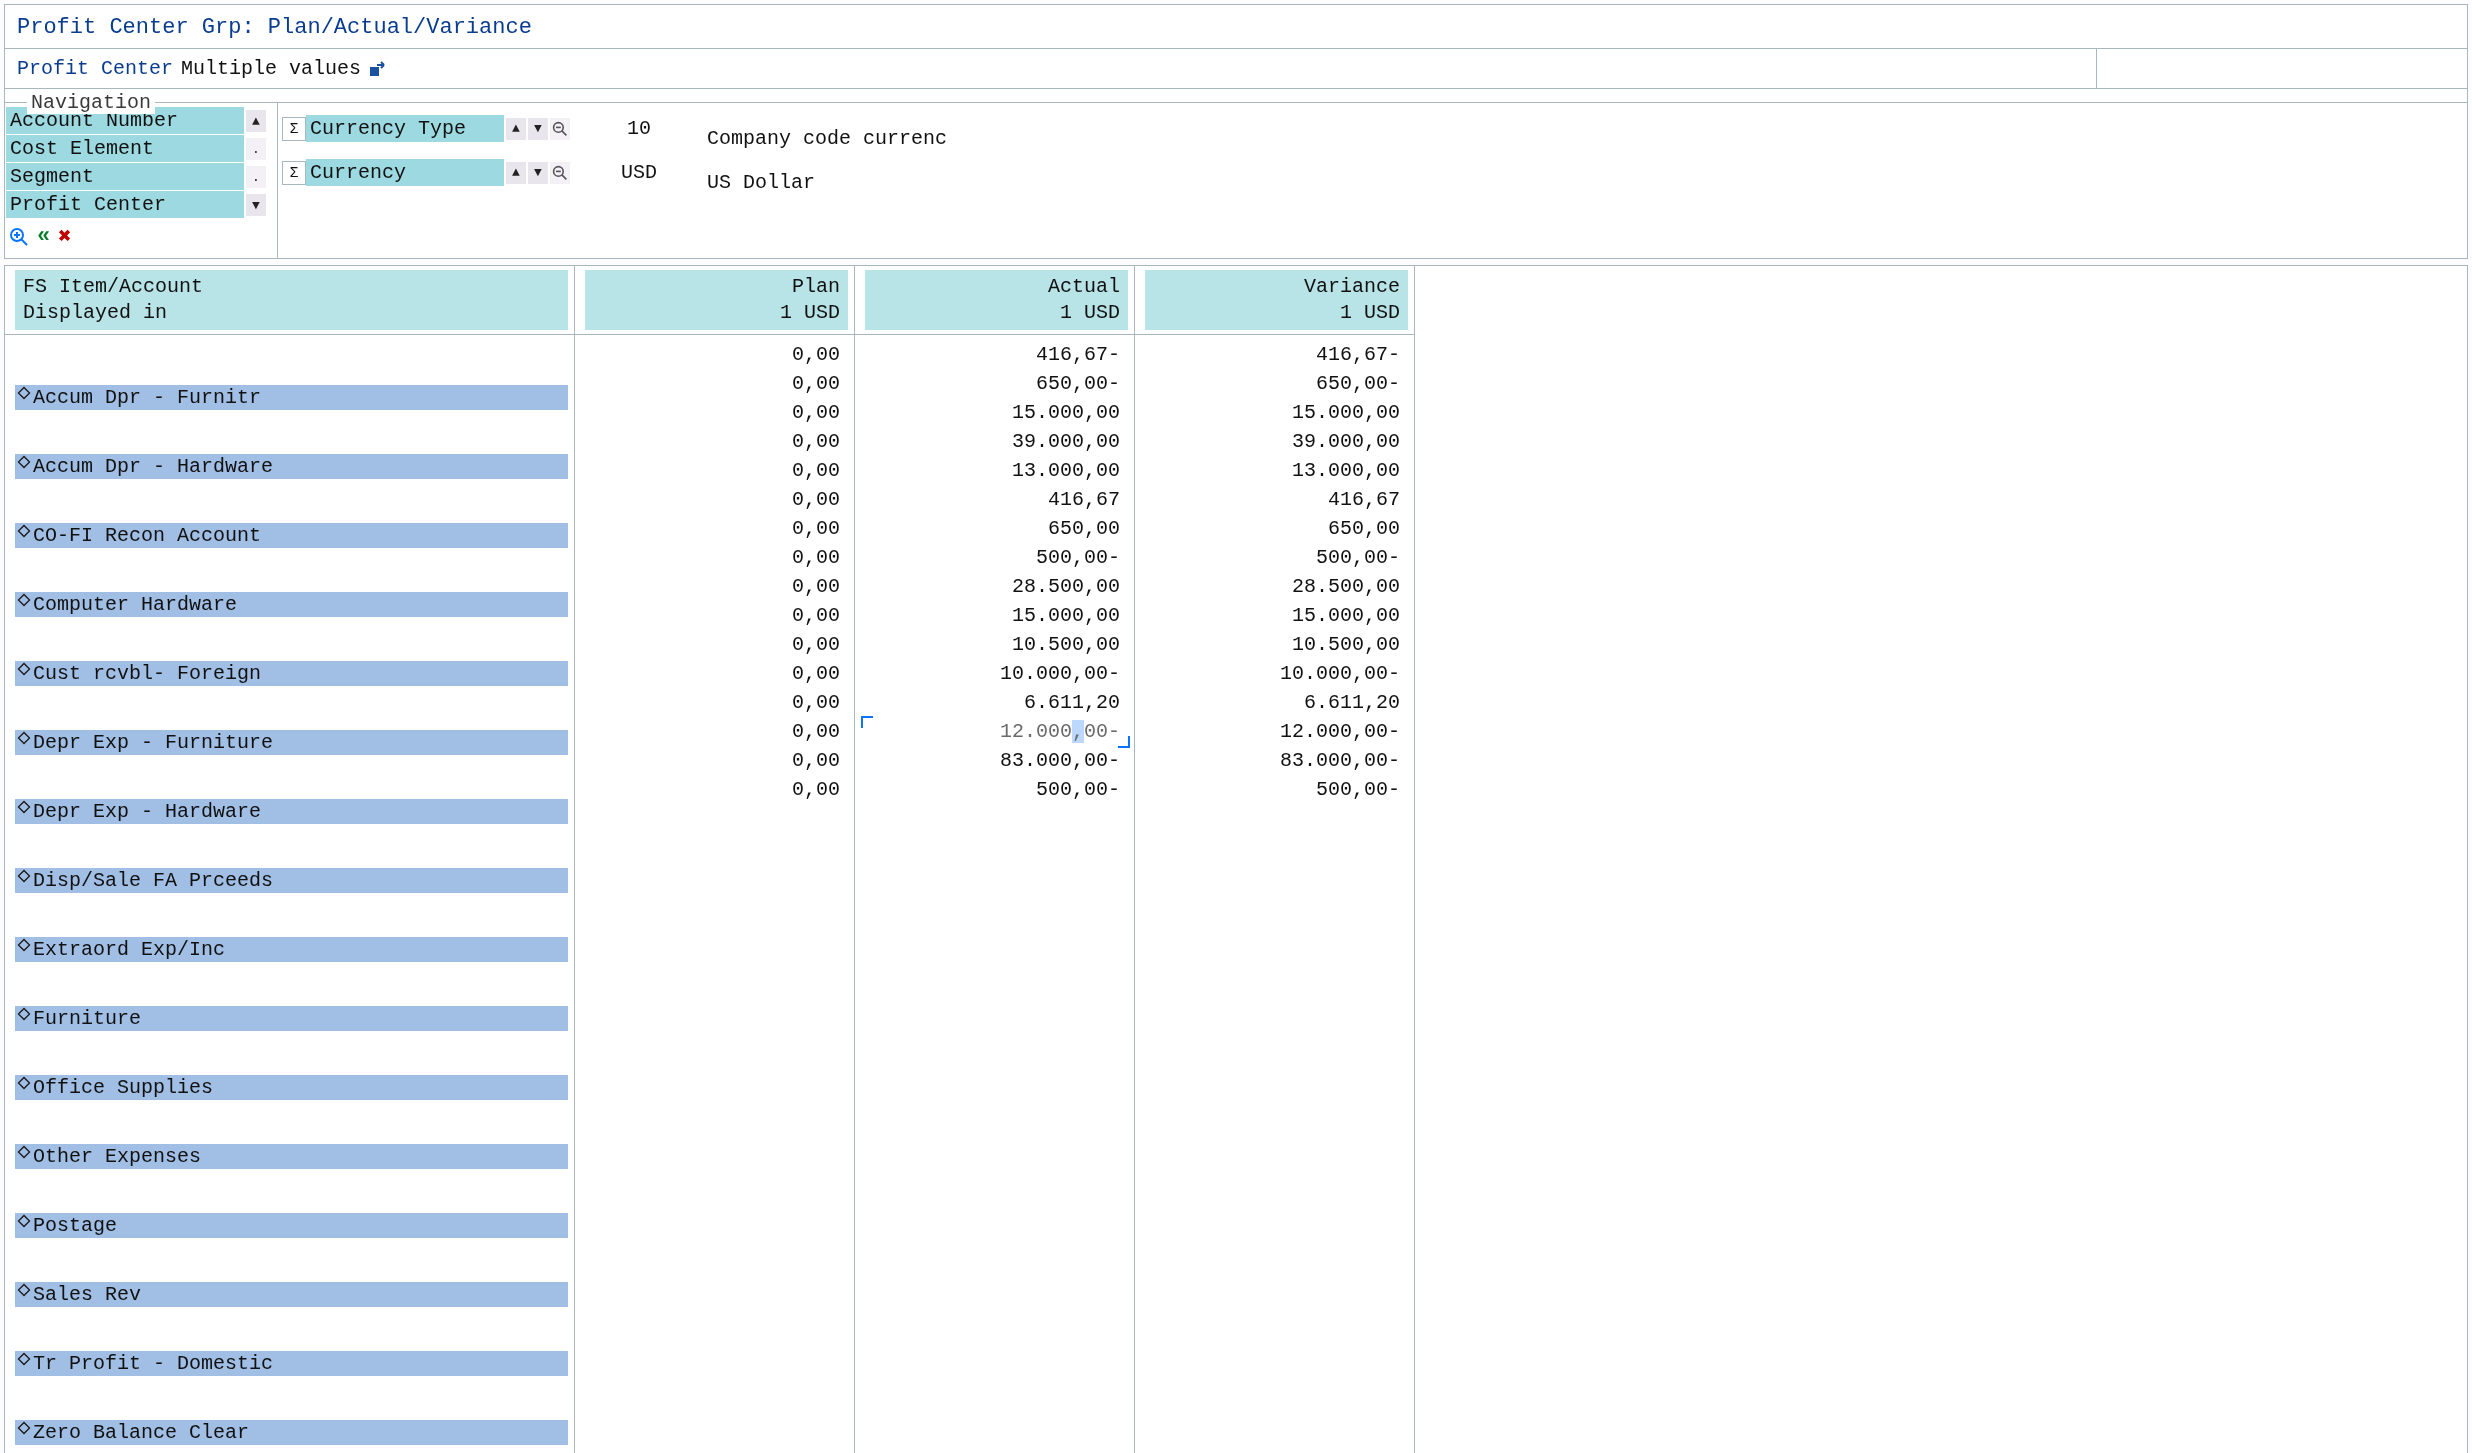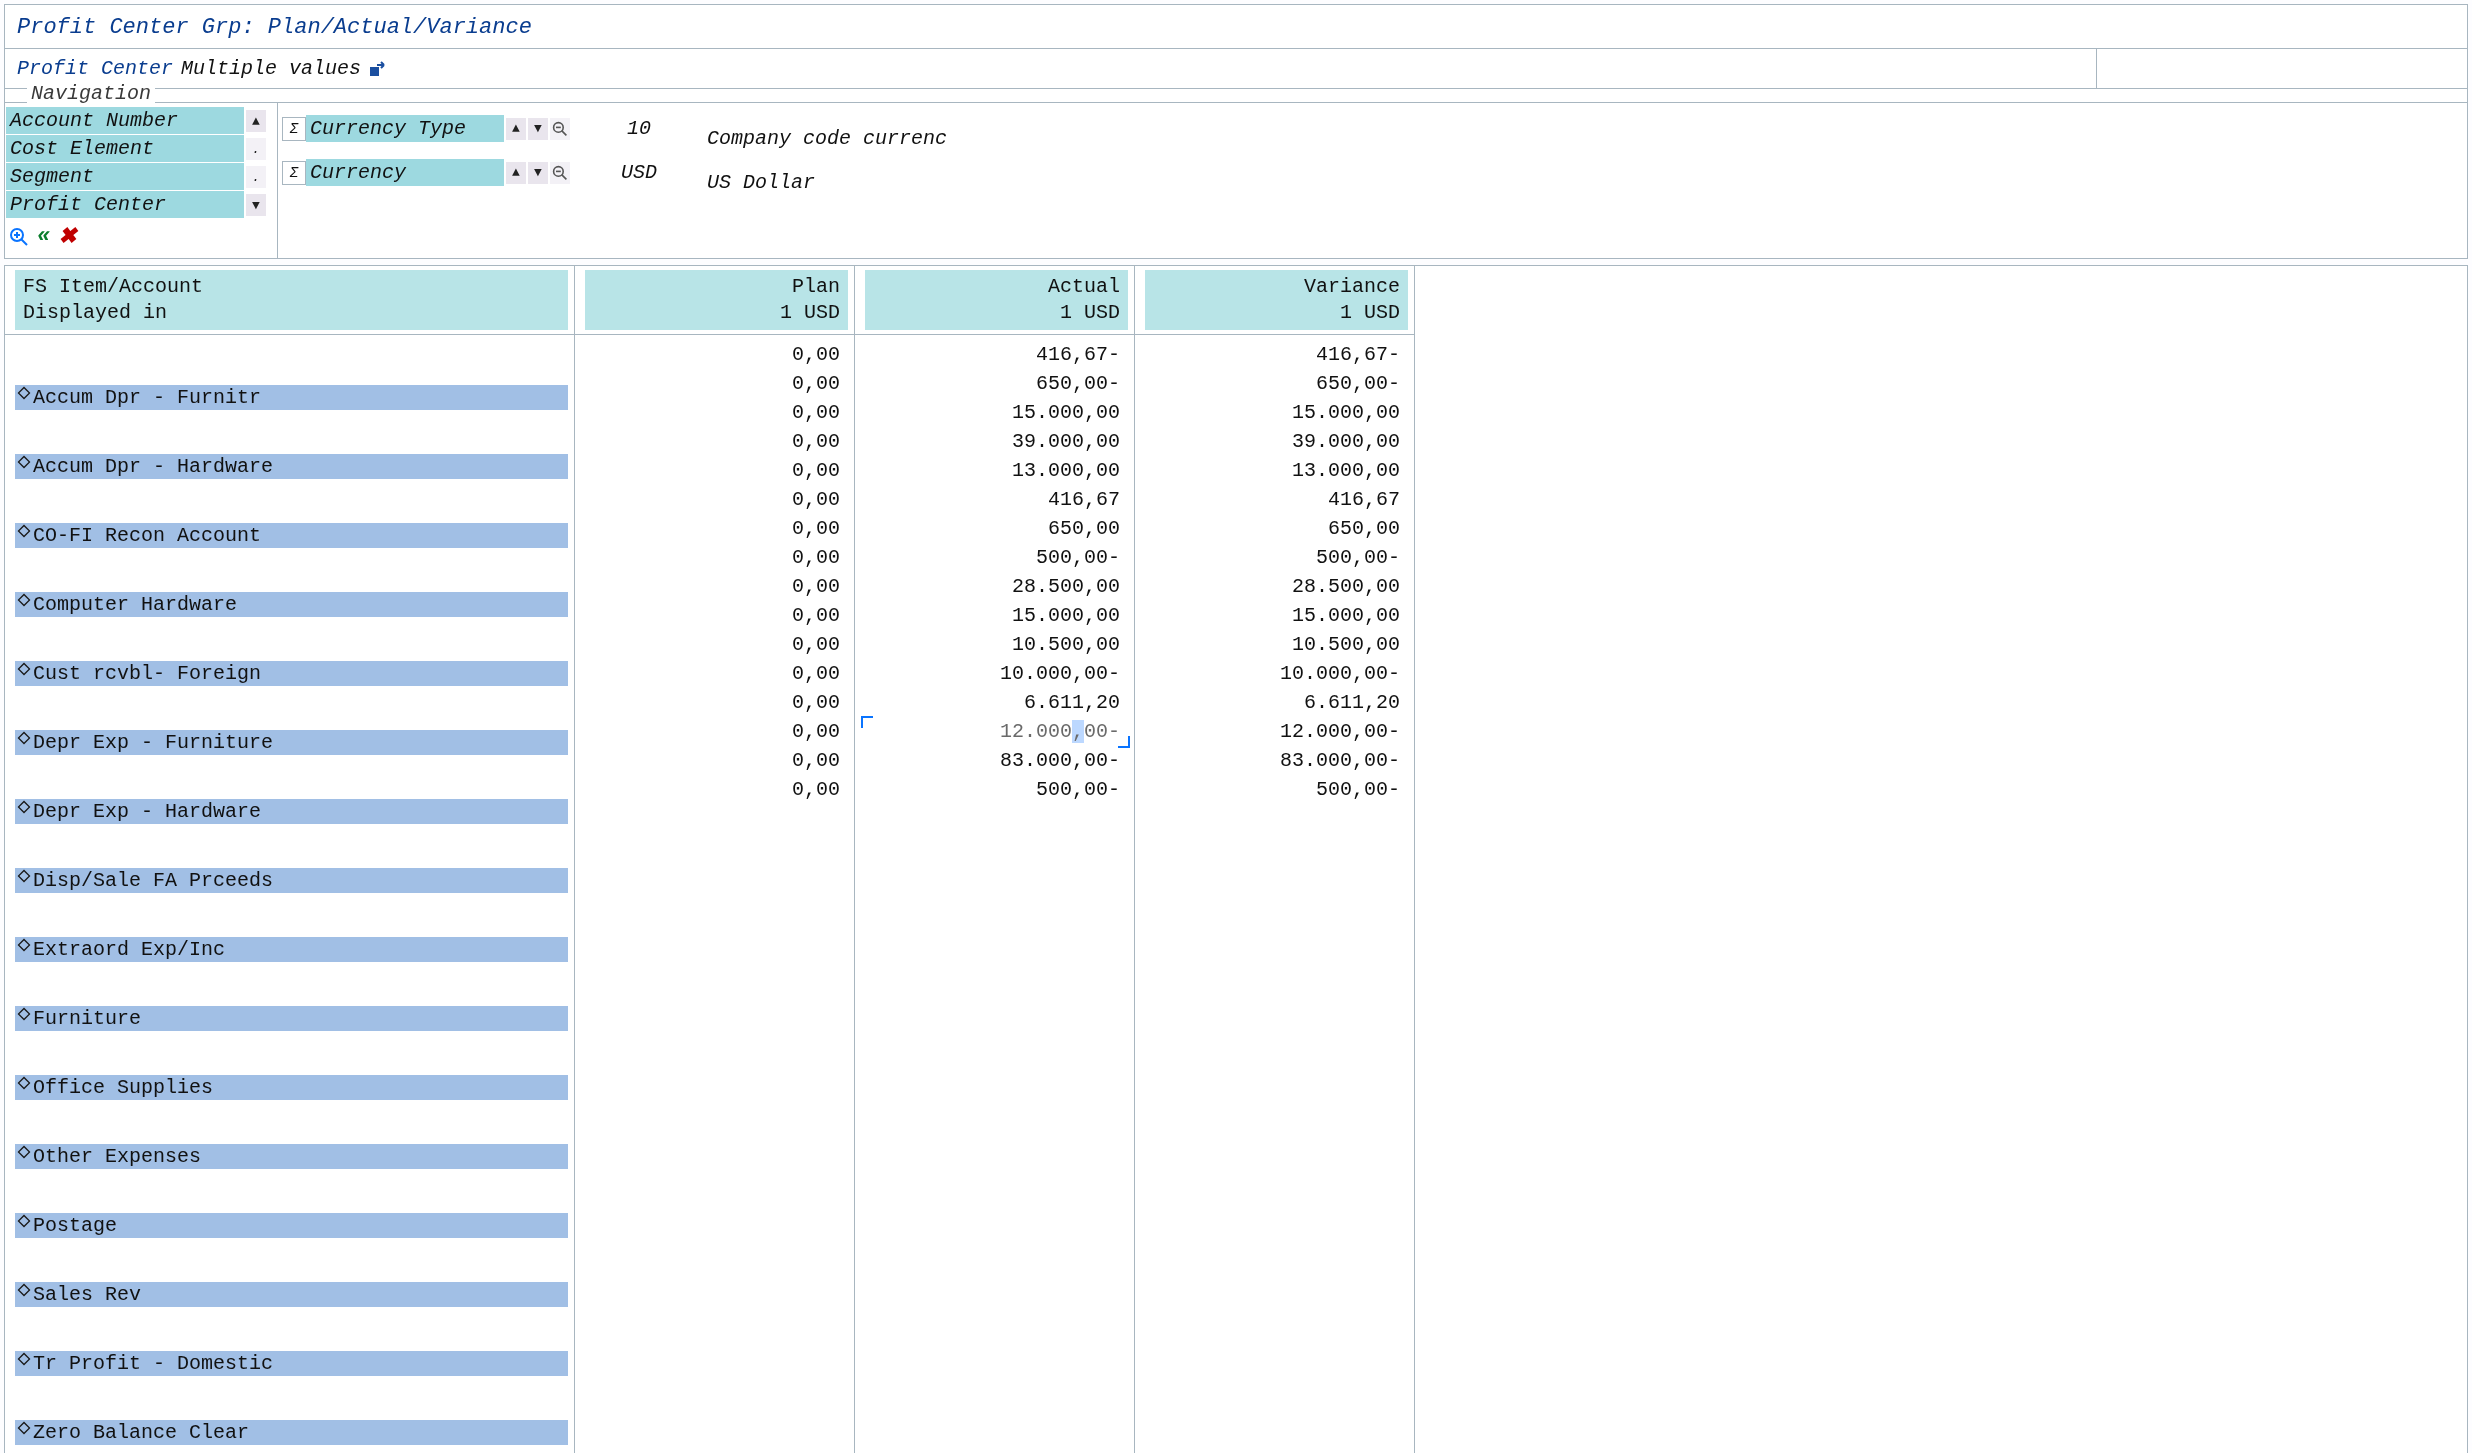--- a/index.html
+++ b/index.html
@@ -7,21 +7,20 @@
     padding: 0;
     background: #fdfdff;
     font-family: "Courier New", monospace;
     font-size: 20px;
     color: #111;
   }
   .outer {
     border: 1px solid #a8b6c0;
     margin: 4px 4px 0 4px;
     background: #fff;
-    font-style: italic;
   }
   .title-row {
     padding: 10px 12px 8px 12px;
     border-bottom: 1px solid #a8b6c0;
     color: #0a3d8f;
     font-size: 22px;
   }
   .subtitle-row {
     display: flex;
     align-items: stretch;
@@ -39,21 +38,21 @@
   .subtitle-right {
     width: 370px;
   }
   .nav-fieldset {
     margin: -10px 4px 0 8px;
     padding: 0 0 0 0;
     position: relative;
   }
   .nav-legend {
     position: relative;
-    top: 3px;
+    top: 12px;
     left: 14px;
     background: #fff;
     padding: 0 4px;
     color: #3a3a3a;
   }
   .nav-block {
     display: flex;
     align-items: flex-start;
     border-top: 1px solid #a8b6c0;
     margin-top: 0px;

